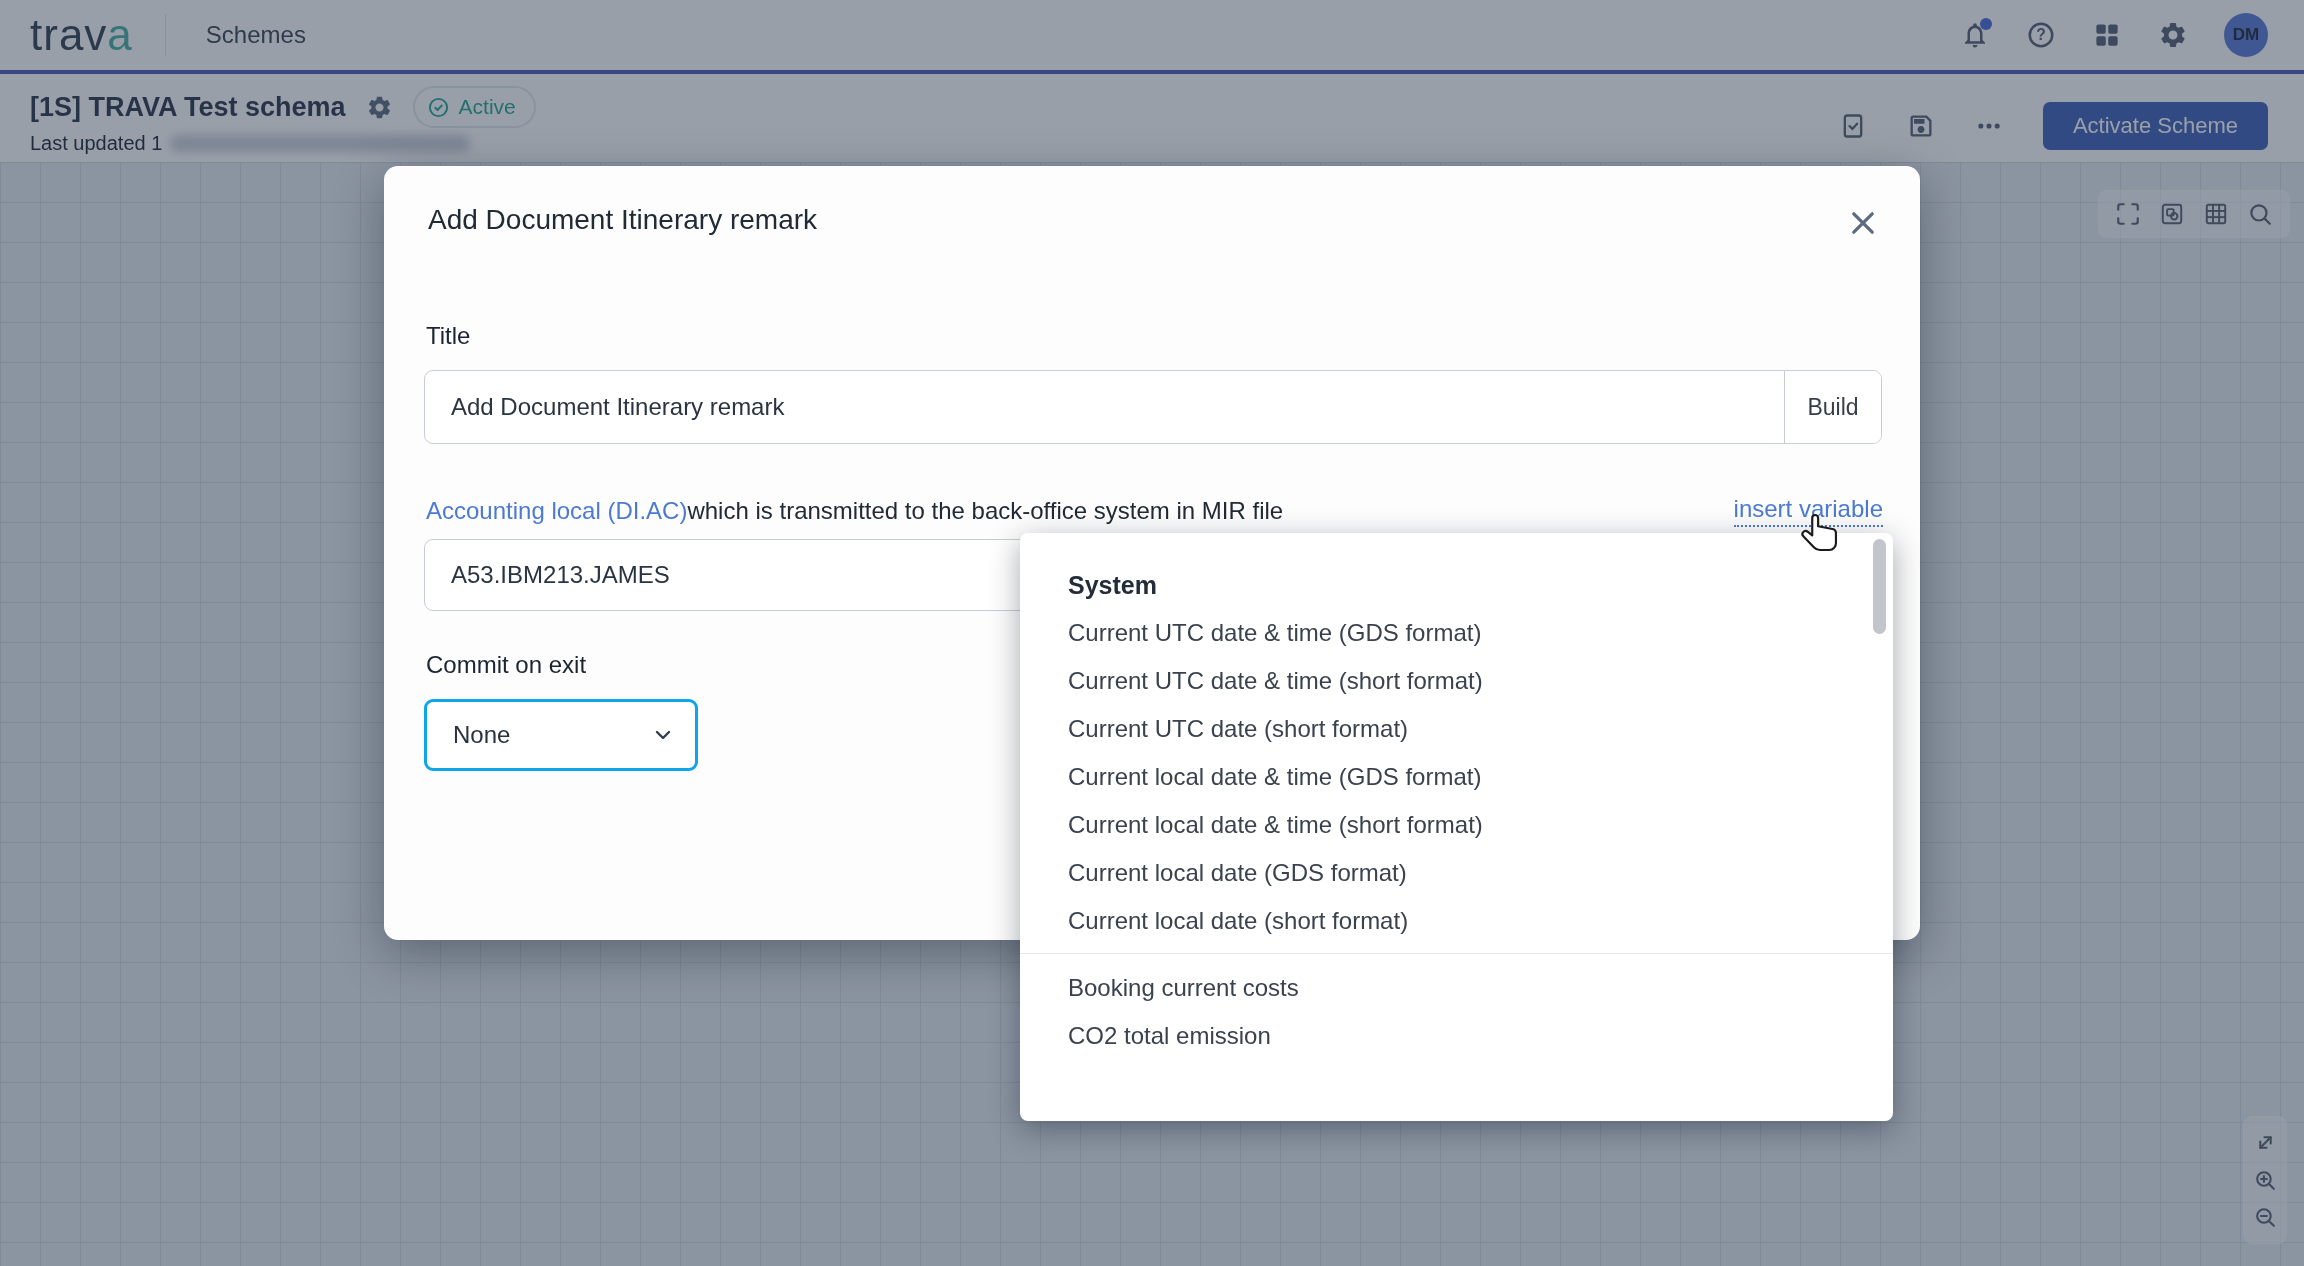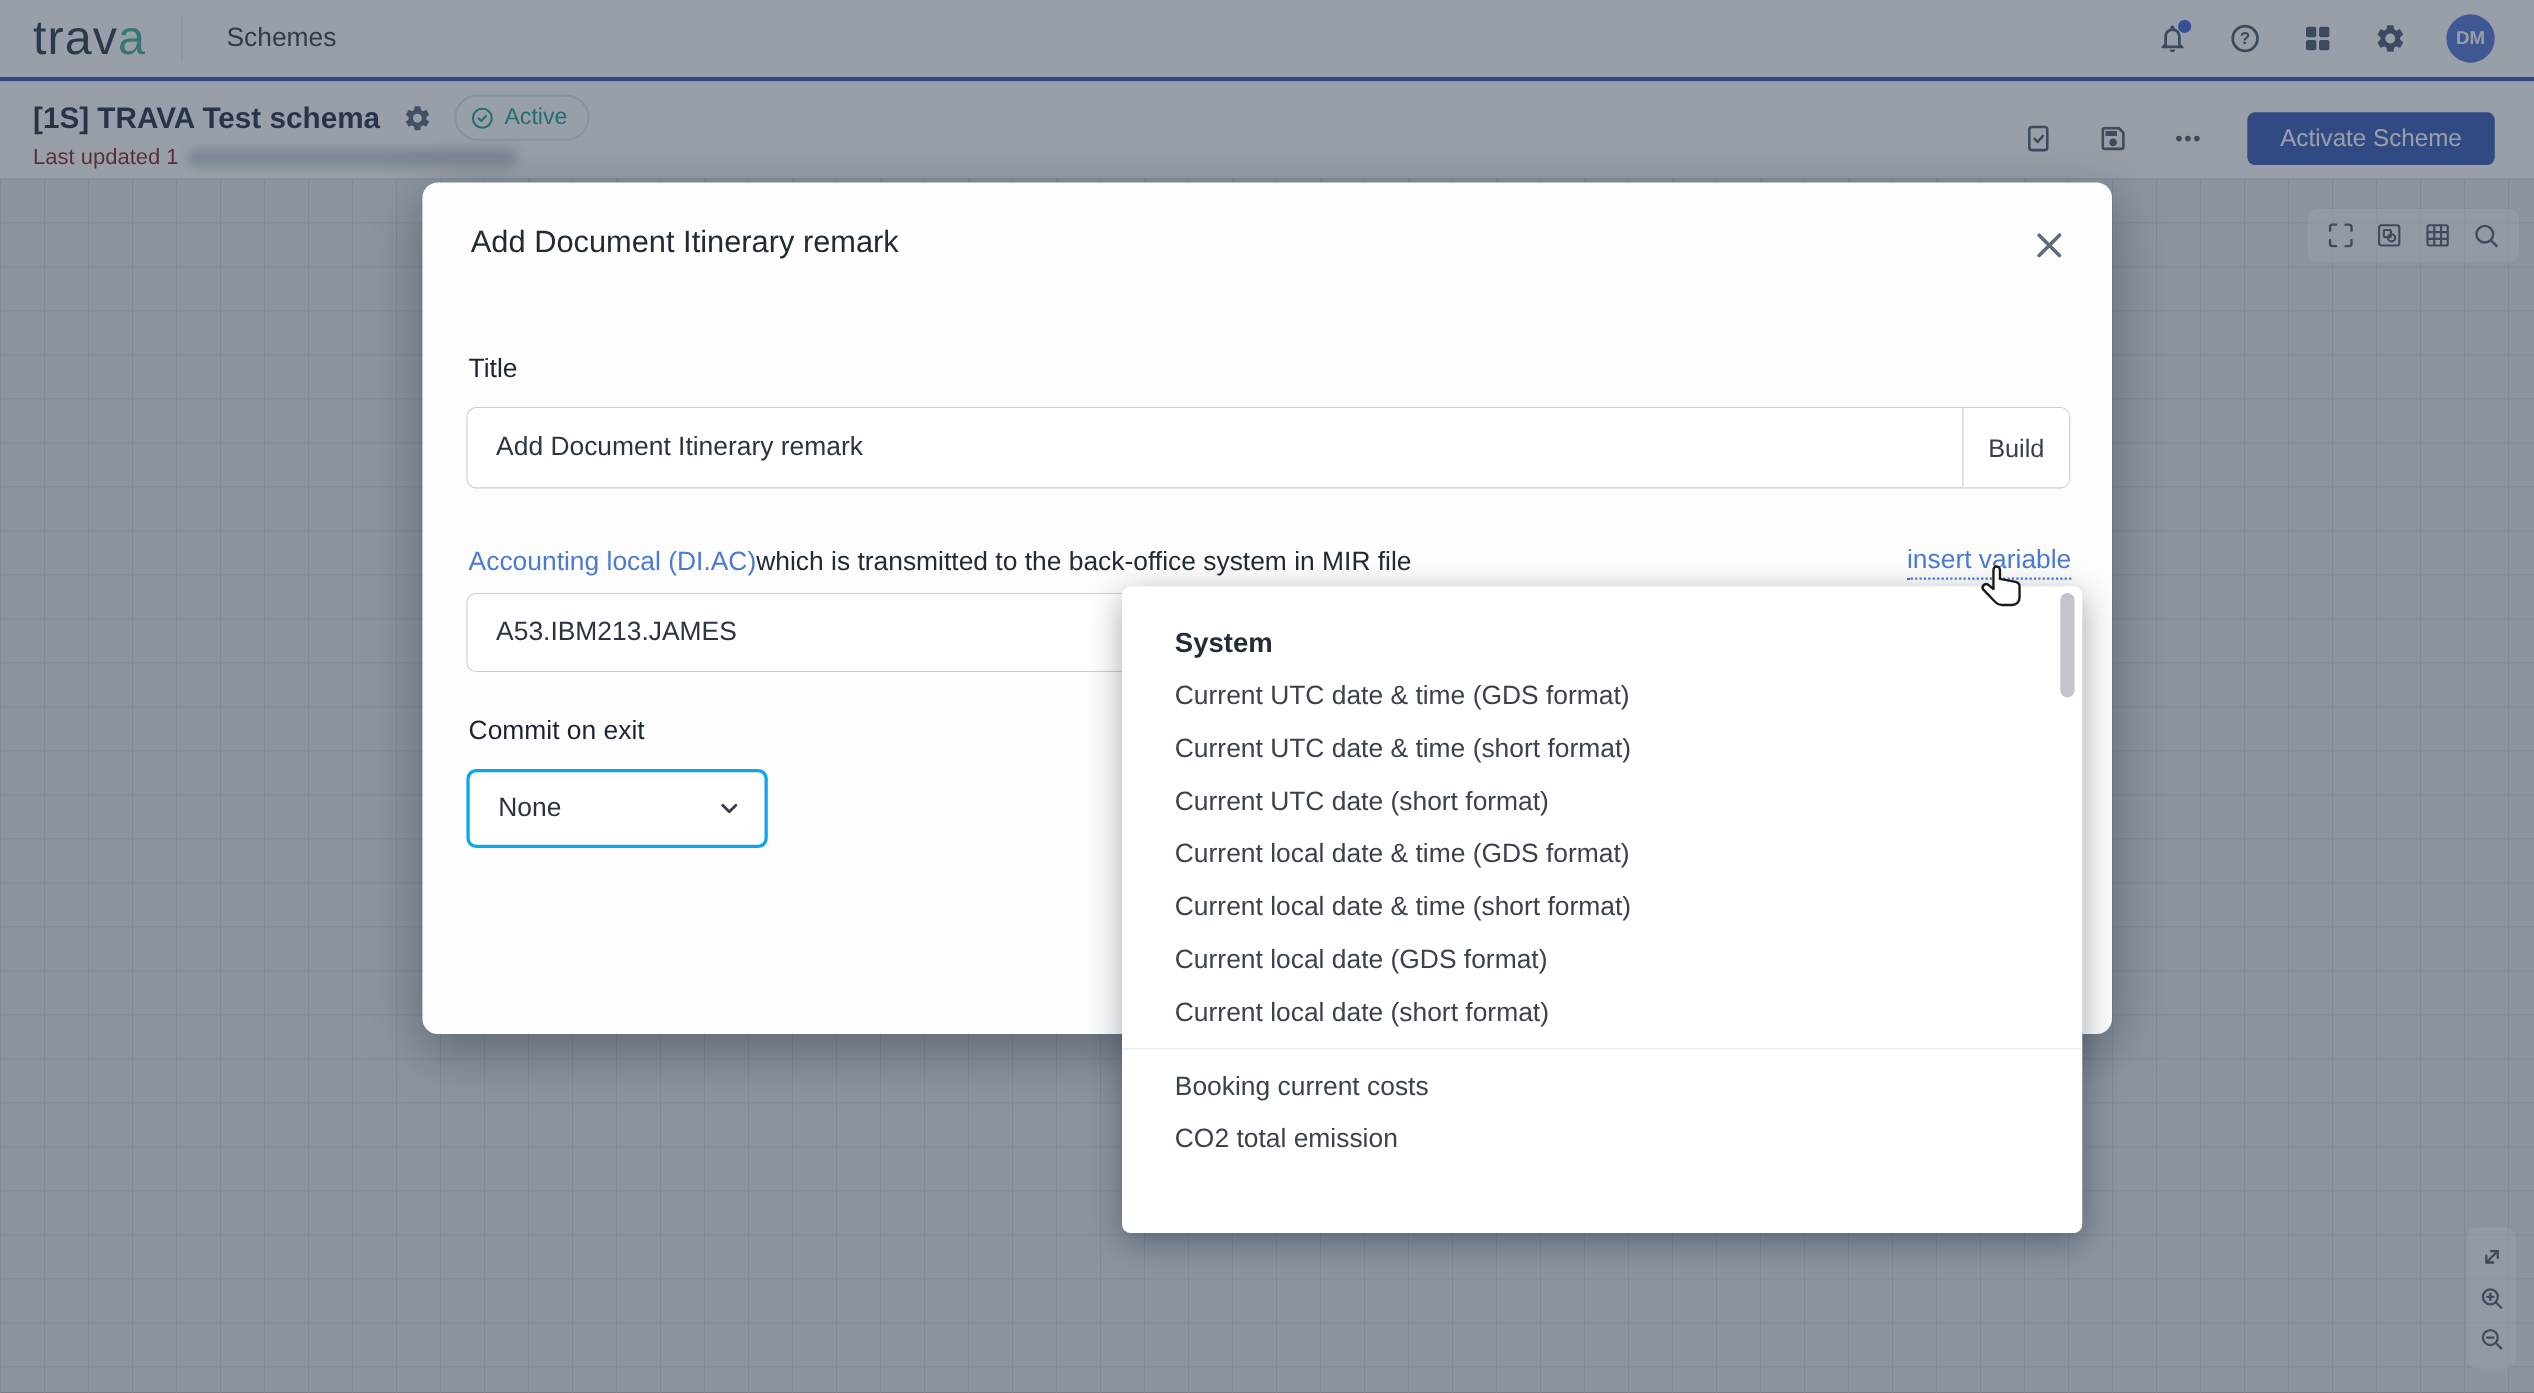--- a/index.html
+++ b/index.html
@@ -16,35 +16,35 @@
     display:flex; align-items:center; z-index:1;
   }
   .logo { font-size:44px; font-weight:500; letter-spacing:1px; color:#223247; margin-left:30px; }
   .logo .accent { color:#39a89e; }
   .header-divider { width:1px; height:42px; background:#dfe3e9; margin-left:32px; }
   .nav-item { font-size:24px; font-weight:500; color:#2a3442; margin-left:40px; }
   .header-right { margin-left:auto; display:flex; align-items:center; gap:36px; padding-right:36px; }
   .hicon { width:30px; height:30px; color:#46536a; position:relative; display:block; }
   .hicon svg { width:100%; height:100%; display:block; }
   .avatar {
-    width:44px; height:44px; border-radius:50%; background:#4a6fd4; color:#ffffff;
+    width:44px; height:44px; border-radius:50%; background:#4a6fd4; color:#0f172a;
     display:flex; align-items:center; justify-content:center; font-size:17px; font-weight:700;
   }
 
   
   .subheader { position:absolute; left:0; top:74px; width:100%; height:88px; background:#ffffff; z-index:1; }
   .scheme-row { position:absolute; left:30px; top:12px; display:flex; align-items:center; gap:20px; }
   .scheme-title { font-size:27px; font-weight:700; color:#19263f; }
   .sicon { width:27px; height:27px; color:#51607a; } .sicon svg{ width:100%; height:100%; display:block; }
   .badge {
     display:flex; align-items:flex-end; gap:9px; border:2px solid #dfe5ec; border-radius:24px;
     padding:7px 18px 7px 12px; color:#139e8e; font-size:21px; font-weight:500;
   }
   .badge .bicon { width:23px; height:23px; } .badge .bicon svg{ width:100%; height:100%; display:block; }
-  .updated-row { position:absolute; left:30px; top:58px; display:flex; align-items:center; font-size:20px; color:#7f1d1d; }
+  .updated-row { position:absolute; left:30px; top:58px; display:flex; align-items:center; font-size:20px; color:#0f172a; }
   .blur-smudge {
     display:inline-block; width:300px; height:17px; margin-left:8px; border-radius:9px;
     background:rgba(148,163,184,0.55); filter:blur(5px);
   }
   .subheader-right { position:absolute; right:36px; top:28px; display:flex; align-items:center; gap:40px; }
   .aicon { width:28px; height:28px; color:#48566b; } .aicon svg{ width:100%; height:100%; display:block; }
   .activate-btn {
     background:#2e55b4; color:#ffffff; font-size:22px; font-weight:500; border:none;
     border-radius:7px; padding:0 30px; height:48px; display:flex; align-items:center; cursor:pointer;
   }

